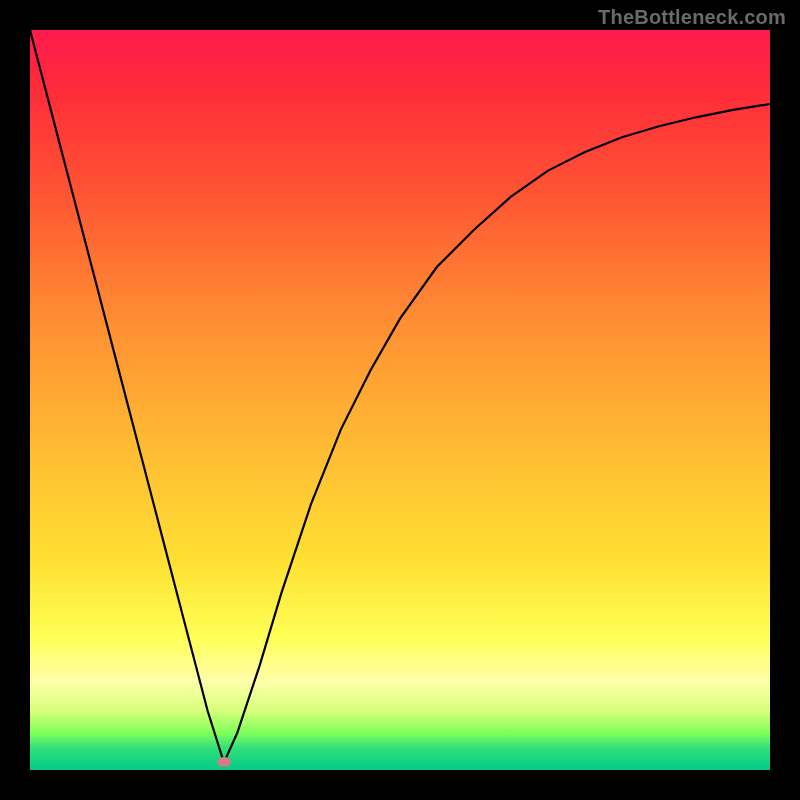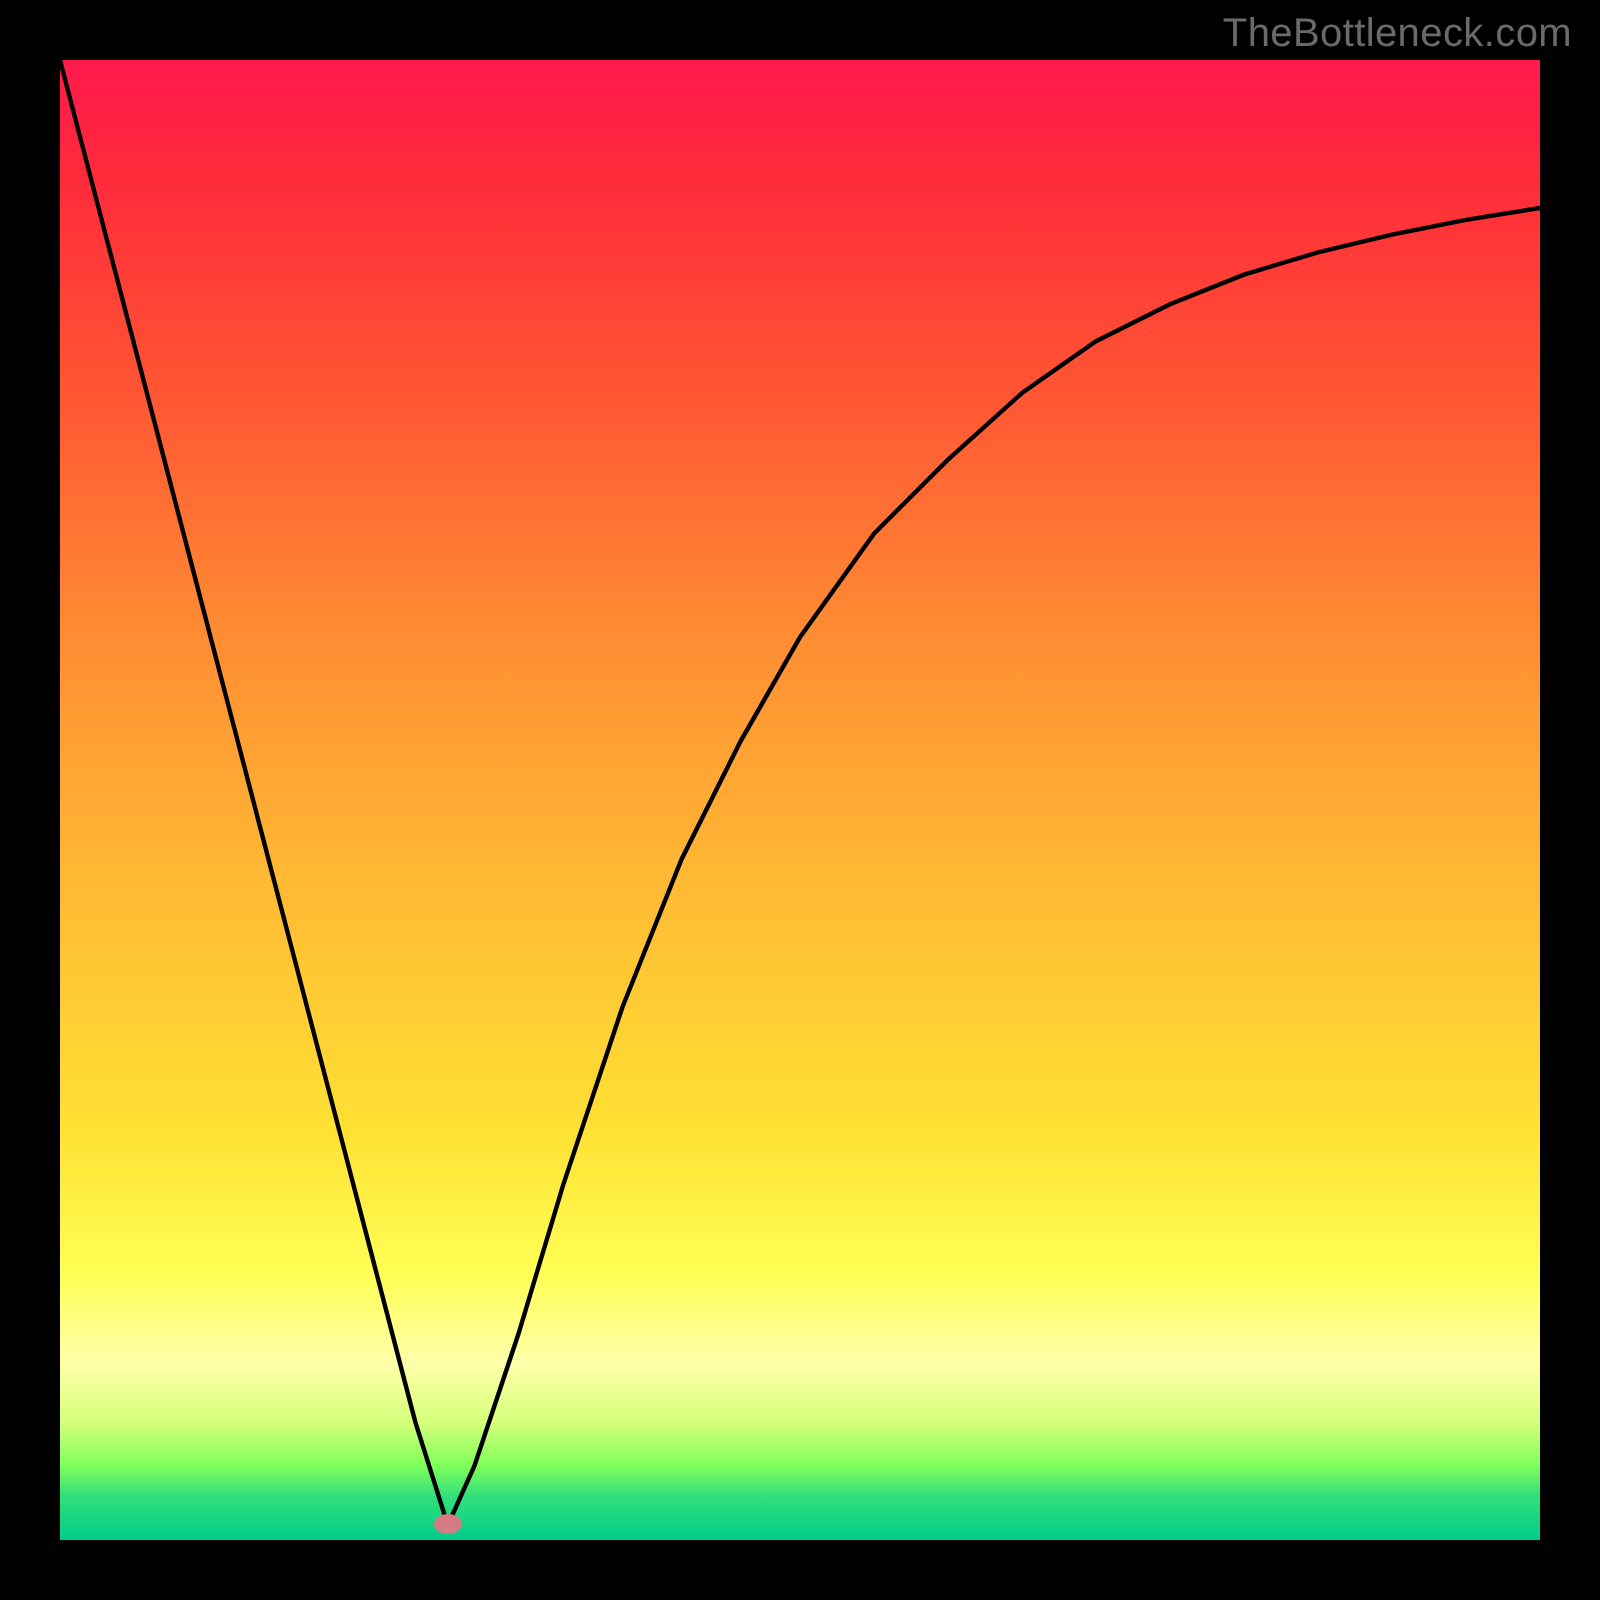--- a/index.html
+++ b/index.html
@@ -37,21 +37,21 @@
       #33e07a 97%,
       #00cc88 100%
     );
   }
   .watermark {
     position: absolute;
     top: 6px;
     right: 14px;
     color: #6a6a6a;
     font-size: 20px;
-    font-weight: 400;
+    font-weight: 700;
     letter-spacing: 0.2px;
     z-index: 5;
   }
   .point {
     position: absolute;
     width: 14px;
     height: 10px;
     border-radius: 50%;
     background: #d47b84;
     transform: translate(-50%, -50%);

